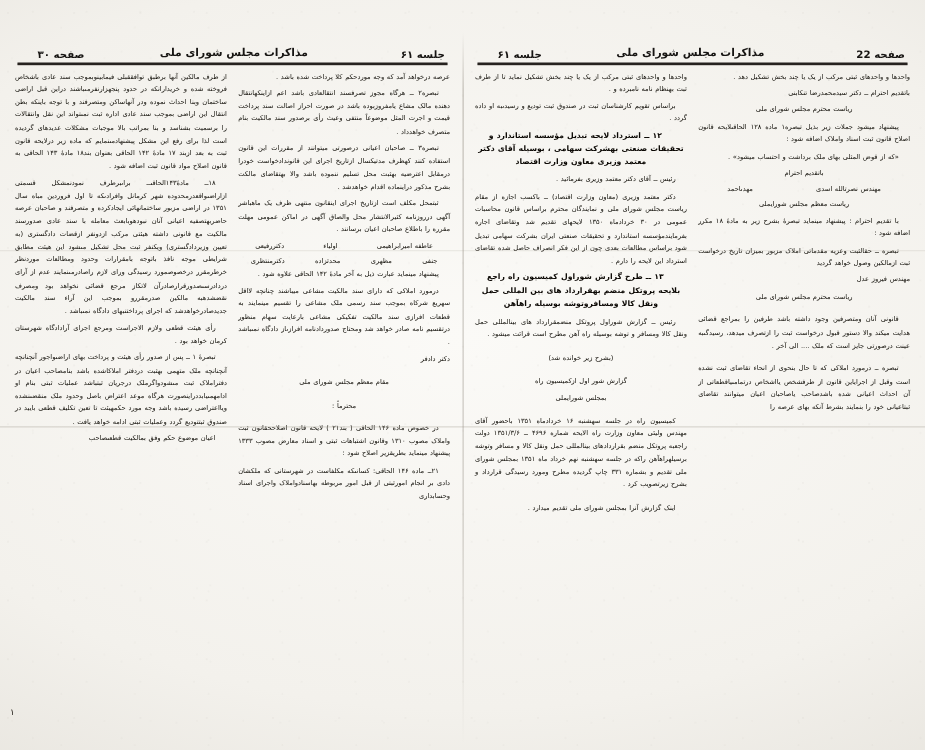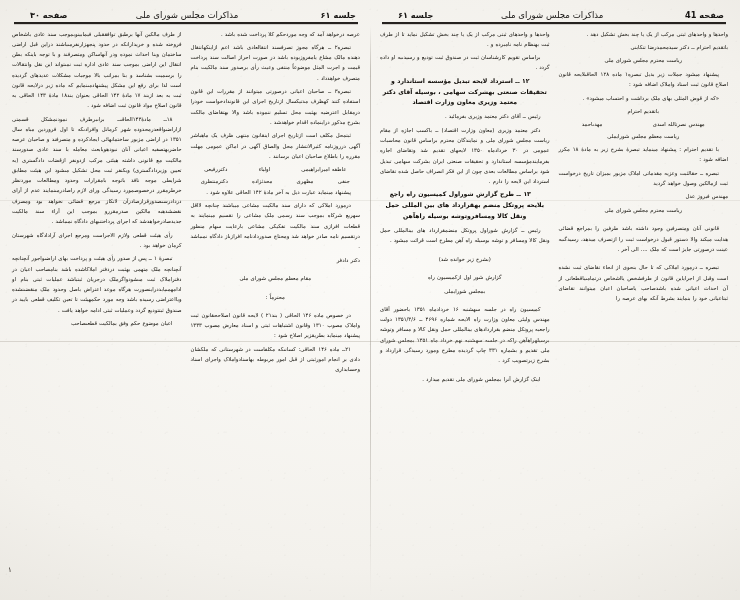--- a/index.html
+++ b/index.html
@@ -36,21 +36,21 @@
     position:absolute;left:370px;top:26px;bottom:4px;width:1px;
     background:linear-gradient(to bottom, rgba(120,112,100,0) 0%, rgba(120,112,100,.40) 8%, rgba(120,112,100,.33) 70%, rgba(120,112,100,0) 100%);
   }
 
   
   .pg-head{
     display:flex;align-items:flex-end;justify-content:space-between;
     font-size:7.6px;font-weight:bold;color:#1c1a18;
     padding:0 4px 2px 4px;letter-spacing:.2px;
   }
-  .pg-head .mid{font-size:8.6px;font-weight:normal;}
+  .pg-head .mid{font-size:8.6px;font-weight:bold;margin-top:28px;}
   .pg-head .side{font-size:8.2px;font-weight:bold;margin-left:14px;}
   .rule{
     height:1.5px;background:#2b2724;margin:0 2px 5px 2px;
     box-shadow:0 .5px 0 rgba(60,55,50,.35);
   }
 
   
   .cols{display:flex;gap:9px;height:556px;}
   .col{
     flex:1 1 0;min-width:0;
@@ -89,21 +89,21 @@
   .inkwrap{filter:blur(.18px) contrast(1.06);}
 </style>
 </head>
 <body>
 
 <div id="scan">
   <div class="spread inkwrap">
 
     <div class="page left">
       <div class="pg-head">
-        <span class="side">صفحه 41</span>
+        <span class="side">صفحه 22</span>
         <span class="mid">مذاکرات مجلس شوراى ملى</span>
         <span class="side">جلسه ۶۱</span>
       </div>
       <div class="rule"></div>
 
       <div class="cols">
 
         <div class="col">
           <p class="noind">واحدها و واحدهاى ثبتى مرکب از یک یا چند بخش تشکیل دهد .</p>
           <p class="rt">باتقدیم احترام ــ دکتر سیدمحمدرضا تنکابنى</p>

